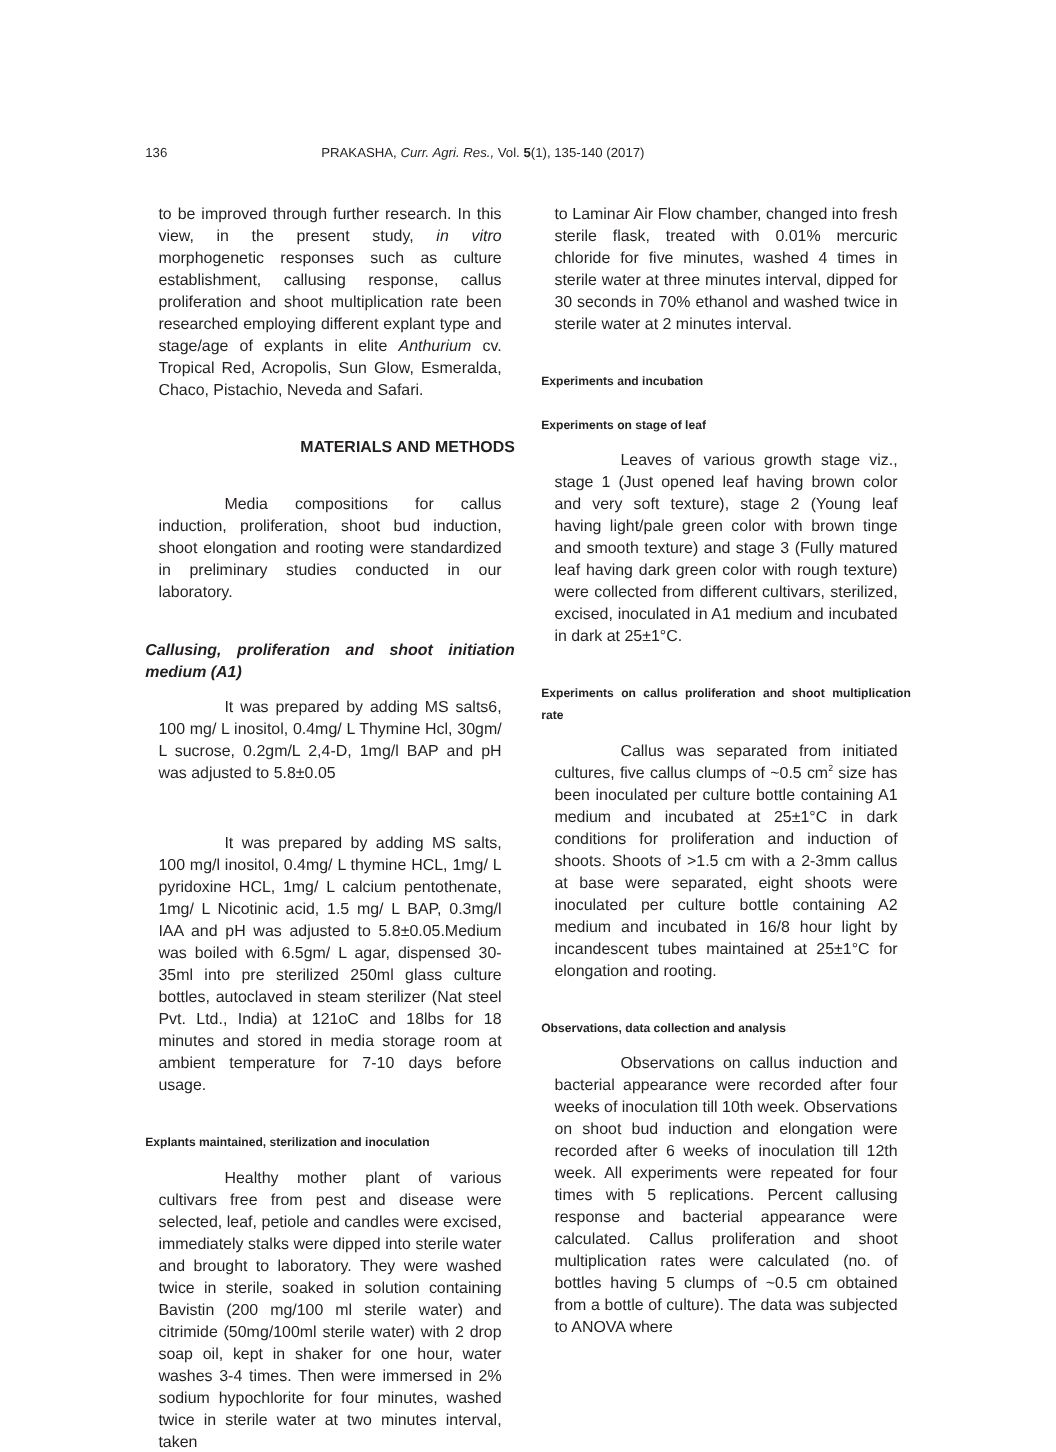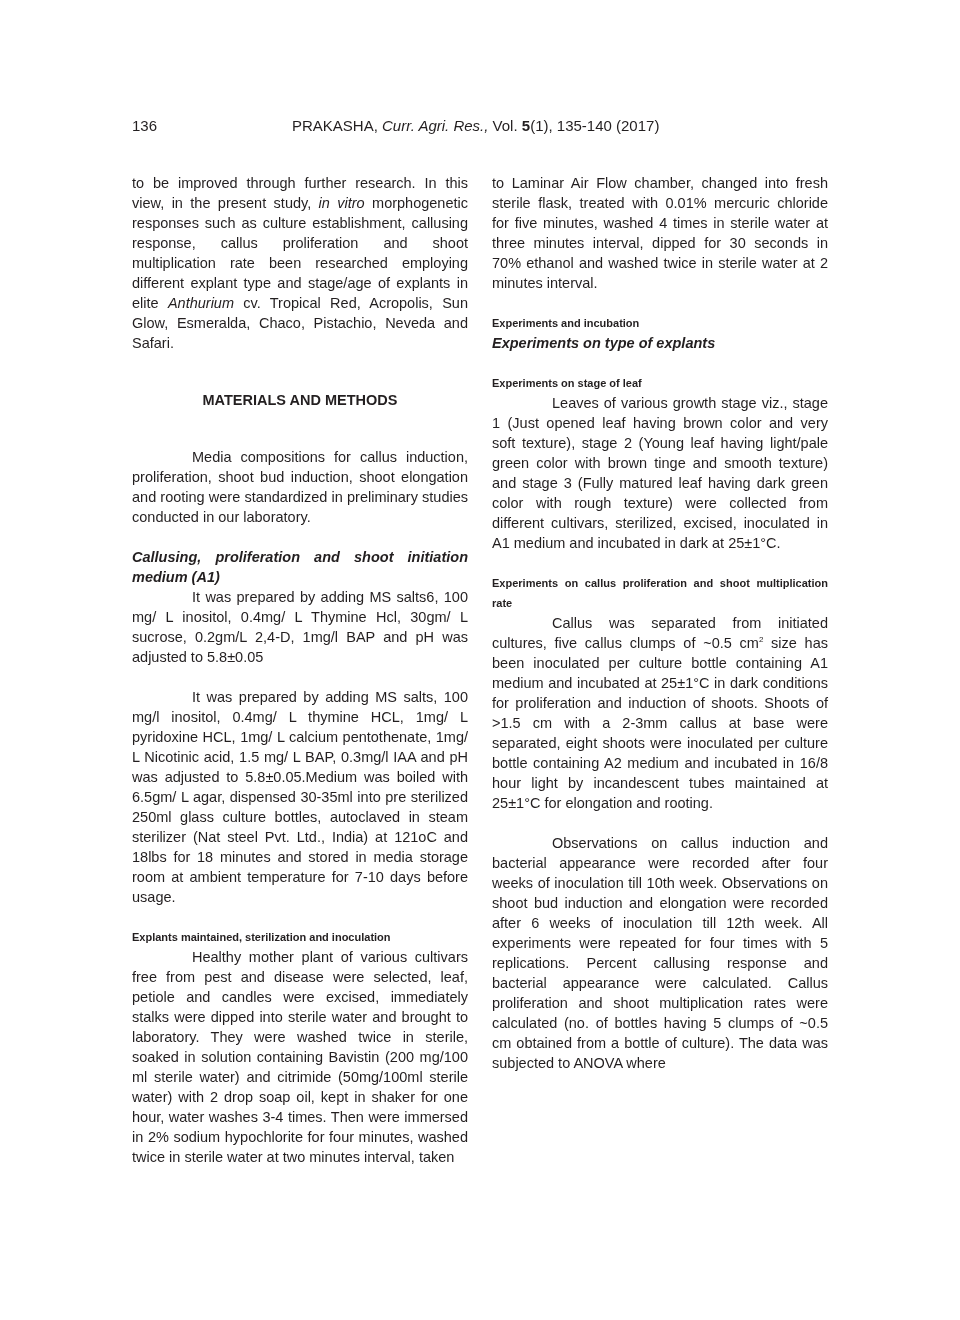--- a/index.html
+++ b/index.html
@@ -1,30 +1,30 @@
 <!DOCTYPE html>
 <html><head>
   <meta charset="utf-8">
   <style>
     html, body { margin: 0; padding: 0; background: #ffffff; }
     body { width: 960px; height: 1320px; position: relative; overflow: hidden;
            font-family: "Liberation Sans", sans-serif; color: #231f20; }
-    .running-head { position: absolute; top: 116px; left: 132px; width: 696px; height: 20px;
-                    font-size: 15px; line-height: 20px; }
+    .running-head { position: absolute; top: 129px; left: 132px; width: 696px; height: 20px;
+                    font-size: 12px; line-height: 20px; }
     .page-num { position: absolute; left: 0; top: 0; }
     .journal { position: absolute; left: 160px; top: 0; }
     .journal i { font-style: italic; margin-top: 20px; }
     .journal b { font-weight: bold; }
     .col { position: absolute; top: 173px; width: 336px; font-size: 14.5px; line-height: 20px; }
     .col-left { left: 132px; }
     .col-right { left: 492px; }
-    p { margin: 0; text-align: justify; text-align-last: left; hyphens: none; }
+    p { margin: 12px; text-align: justify; text-align-last: left; hyphens: none; }
     .indent { text-indent: 60px; }
     .gap { height: 20px; }
-    h2.section { margin: 17px; font-size: 14.5px; font-weight: bold; text-align: center; line-height: 20px; }
+    h2.section { margin: 0; font-size: 14.5px; font-weight: bold; text-align: right; line-height: 20px; }
     h3.sub { margin: 0; font-size: 11px; font-weight: bold; line-height: 20px; text-align: left; }
     h4.subi { margin: 0; font-size: 14.5px; font-weight: bold; font-style: italic; line-height: 20px; text-align: justify; text-align-last: left; }
     i { font-style: italic; }
     sup { font-size: 8px; line-height: 0; vertical-align: 6px; }
   </style>
 </head>
 <body>
 
 <div class="running-head">
   <span class="page-num">136</span>
@@ -44,22 +44,22 @@
   <p class="indent">It was prepared by adding MS salts, 100 mg/l inositol, 0.4mg/ L thymine HCL, 1mg/ L pyridoxine HCL, 1mg/ L calcium pentothenate, 1mg/ L Nicotinic acid, 1.5 mg/ L BAP, 0.3mg/l IAA and pH was adjusted to 5.8±0.05.Medium was boiled with 6.5gm/ L agar, dispensed 30-35ml into pre sterilized 250ml glass culture bottles, autoclaved in steam sterilizer (Nat steel Pvt. Ltd., India) at 121oC and 18lbs for 18 minutes and stored in media storage room at ambient temperature for 7-10 days before usage.</p>
   <div class="gap"></div>
   <h3 class="sub">Explants maintained, sterilization and inoculation</h3>
   <p class="indent">Healthy mother plant of various cultivars free from pest and disease were selected, leaf, petiole and candles were excised, immediately stalks were dipped into sterile water and brought to laboratory. They were washed twice in sterile, soaked in solution containing Bavistin (200 mg/100 ml sterile water) and citrimide (50mg/100ml sterile water) with 2 drop soap oil, kept in shaker for one hour, water washes 3-4 times. Then were immersed in 2% sodium hypochlorite for four minutes, washed twice in sterile water at two minutes interval, taken</p>
 </div>
 
 <div class="col col-right">
   <p>to Laminar Air Flow chamber, changed into fresh sterile flask, treated with 0.01% mercuric chloride for five minutes, washed 4 times in sterile water at three minutes interval, dipped for 30 seconds in 70% ethanol and washed twice in sterile water at 2 minutes interval.</p>
   <div class="gap"></div>
   <h3 class="sub">Experiments and incubation</h3>
-  <h4 class="subi">Experiments on type of explants</h4>
   <div class="gap"></div>
   <h3 class="sub">Experiments on stage of leaf</h3>
   <p class="indent">Leaves of various growth stage viz., stage 1 (Just opened leaf having brown color and very soft texture), stage 2 (Young leaf having light/pale green color with brown tinge and smooth texture) and stage 3 (Fully matured leaf having dark green color with rough texture) were collected from different cultivars, sterilized, excised, inoculated in A1 medium and incubated in dark at 25±1°C.</p>
   <div class="gap"></div>
   <h3 class="sub" style="text-align:justify;text-align-last:left;">Experiments on callus proliferation and shoot multiplication rate</h3>
   <p class="indent"><span>Callus was separated from initiated cultures, five callus clumps of ~0.5 cm</span><sup>2</sup><span> size has been inoculated per culture bottle containing A1 medium and incubated at 25±1°C in dark conditions for proliferation and induction of shoots. Shoots of &gt;1.5 cm with a 2-3mm callus at base were separated, eight shoots were inoculated per culture bottle containing A2 medium and incubated in 16/8 hour light by incandescent tubes maintained at 25±1°C for elongation and rooting.</span></p>
   <div class="gap"></div>
+  <h3 class="sub">Observations, data collection and analysis</h3>
   <p class="indent">Observations on callus induction and bacterial appearance were recorded after four weeks of inoculation till 10th week. Observations on shoot bud induction and elongation were recorded after 6 weeks of inoculation till 12th week. All experiments were repeated for four times with 5 replications. Percent callusing response and bacterial appearance were calculated.  Callus proliferation and shoot multiplication rates were calculated (no. of bottles having 5 clumps of ~0.5 cm obtained from a bottle of culture). The data was subjected to ANOVA where</p>
 </div>
 
 </body></html>

